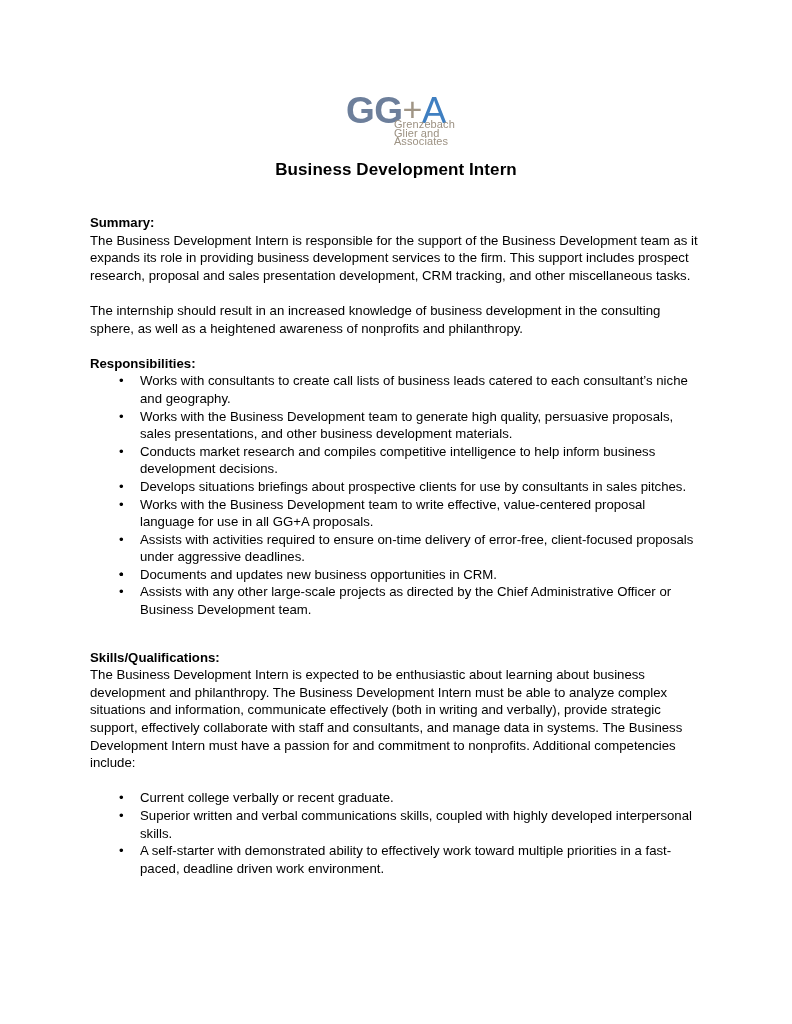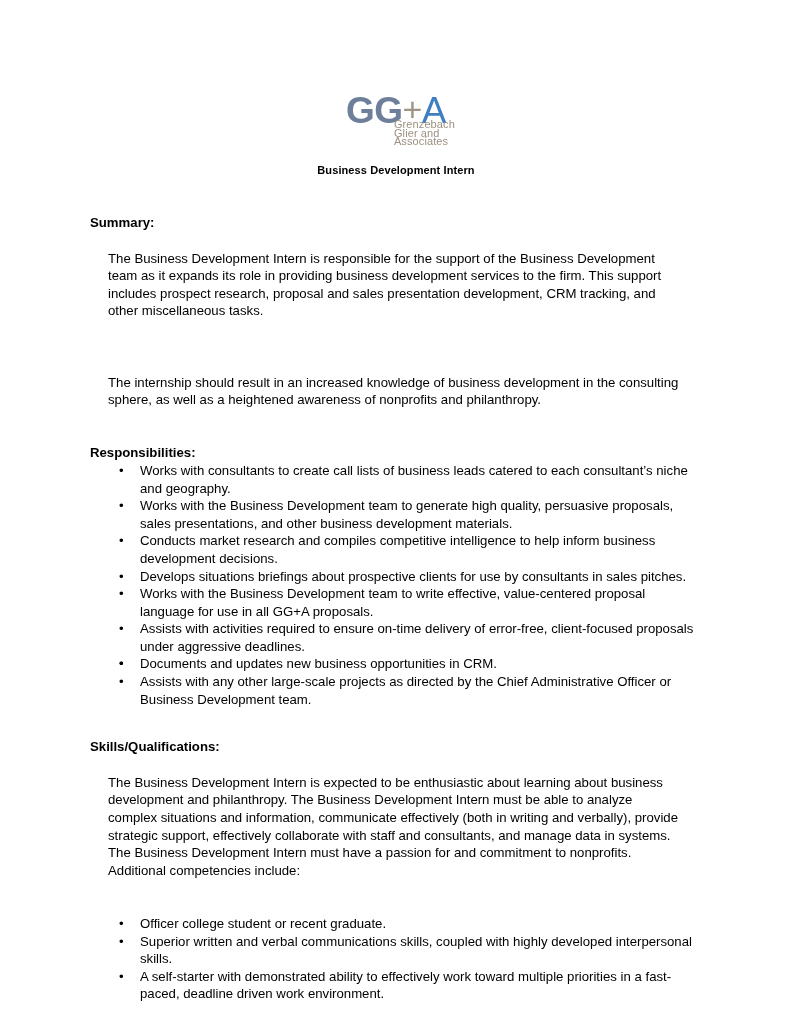--- a/index.html
+++ b/index.html
@@ -71,42 +71,42 @@
     white-space: nowrap;
   }
 
   
   .doc-title {
     position: absolute;
     top: 161px;
     left: 0;
     width: 792px;
     text-align: center;
-    font-size: 11px;
+    font-size: 17px;
     font-weight: bold;
     line-height: 18px;
     letter-spacing: 0.1px;
   }
 
   
   .content {
     position: absolute;
     top: 214px;
     left: 90px;
     width: 610px;
     font-size: 13.2px;
     line-height: 17.6px;
   }
 
   .section-head {
     font-weight: bold;
     margin: 0 0 0 0;
   }
   p.para {
-    margin: 18px;
+    margin: 0;
     text-align: left;
   }
   .gap-sm { height: 17.6px; }
   .gap-lg { height: 30px; }
 
   ul.bullets {
     list-style: none;
     margin: 0;
     padding: 0;
   }
@@ -167,20 +167,20 @@
       </ul>
 
     <div class="gap-lg"></div>
 
     <div class="section-head">Skills/Qualifications:</div>
     <p class="para">The Business Development Intern is expected to be enthusiastic about learning about business development and philanthropy. The Business Development Intern must be able to analyze complex situations and information, communicate effectively (both in writing and verbally), provide strategic support, effectively collaborate with staff and consultants, and manage data in systems. The Business Development Intern must have a passion for and commitment to nonprofits. Additional competencies include:</p>
 
     <div class="gap-sm"></div>
 
     <ul class="bullets" id="skills-list">
-        <li><span class="dot">•</span><span>Officer college student or recent graduate.</span></li>
+        <li><span class="dot">•</span><span>Current college verbally or recent graduate.</span></li>
         <li><span class="dot">•</span><span>Superior written and verbal communications skills, coupled with highly developed interpersonal skills.</span></li>
         <li><span class="dot">•</span><span>A self-starter with demonstrated ability to effectively work toward multiple priorities in a fast-paced, deadline driven work environment.</span></li>
       </ul>
 
   </div>
 
 </div>
 
 </body></html>

